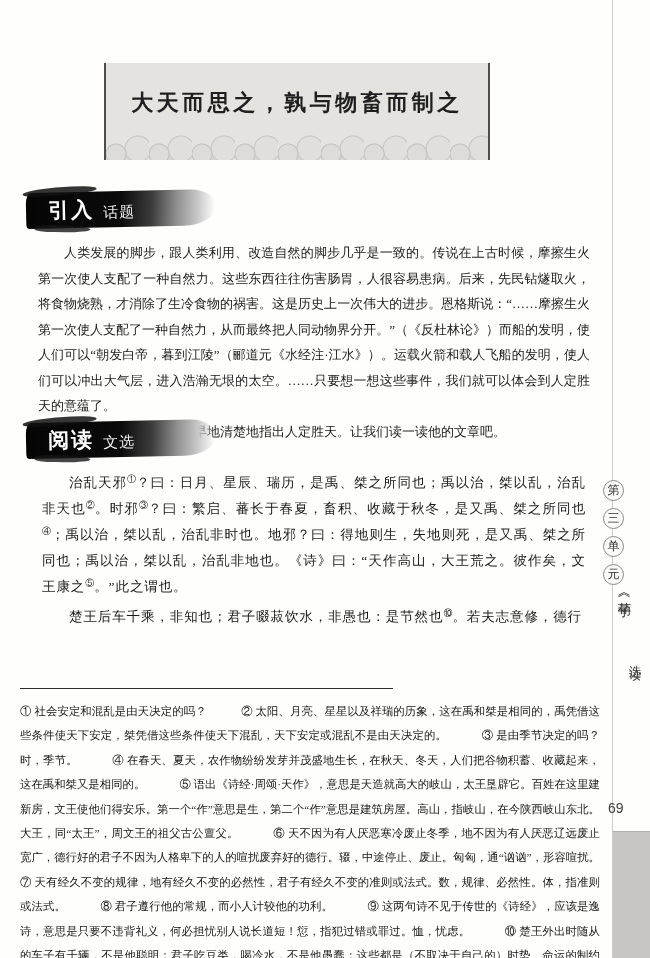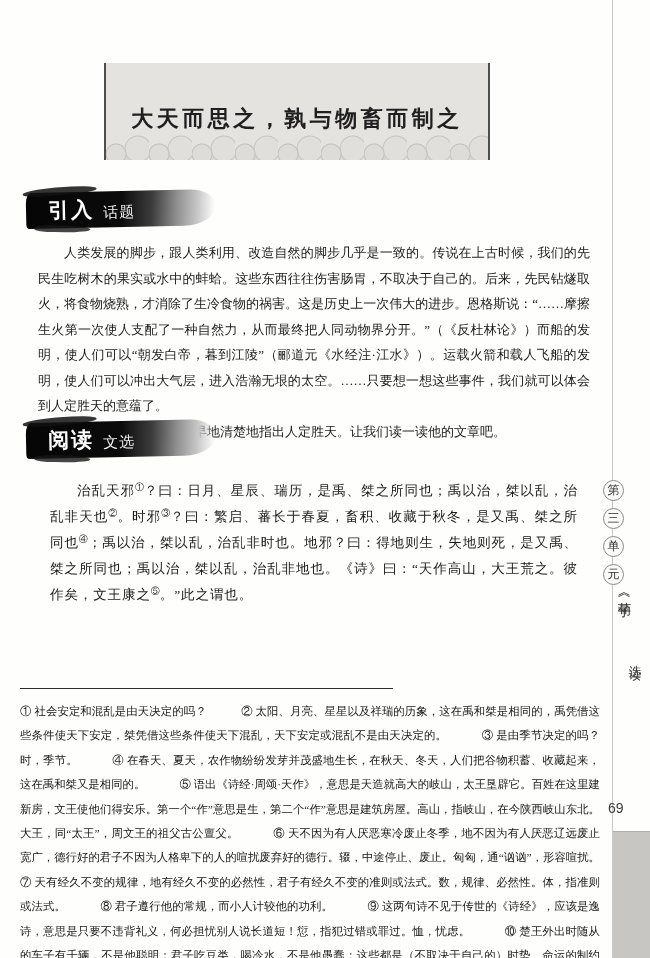--- a/index.html
+++ b/index.html
@@ -11,21 +11,21 @@
   
   .margin-rule{position:absolute;left:612px;top:0;width:1px;height:958px;background:#c9c9c9;}
 
   
   .banner{
     position:absolute;left:104px;top:63px;width:386px;height:97px;
     background:#e4e3e0;border-left:2px solid #4d4d4d;border-right:2px solid #4d4d4d;
     box-sizing:border-box;
   }
   .banner-title{
-    margin:16px;padding-top:25px;text-align:center;
+    margin:0;padding-top:25px;text-align:center;
     font-size:22px;font-weight:bold;letter-spacing:3.5px;color:#1f1f1f;
   }
   .banner-clouds{
     position:absolute;left:0;right:0;bottom:0;height:30px;opacity:.95;
     background-image:
       radial-gradient(circle at 10px 24px, #dddcd8 9px, #bfbeba 10px, rgba(0,0,0,0) 11px),
       radial-gradient(circle at 32px 19px, #e0dfdb 12px, #c4c3bf 13px, rgba(0,0,0,0) 14px),
       radial-gradient(circle at 21px 31px, #d8d7d3 11px, #b9b8b4 12px, rgba(0,0,0,0) 13px);
     background-size:43px 30px;
   }
@@ -54,21 +54,21 @@
   
   .intro-text{
     position:absolute;left:38px;top:240px;width:552px;
     font-size:13px;line-height:25.5px;text-align:justify;
   }
   .intro-text p{margin:0;text-indent:2em;}
   .reading-text{
     position:absolute;left:38px;top:466px;width:552px;
     font-size:13.5px;line-height:26px;letter-spacing:0.9px;text-align:justify;
   }
-  .reading-text p{margin:12px;text-indent:2em;}
+  .reading-text p{margin:4px;text-indent:2em;}
   .reading-text sup{font-size:9px;letter-spacing:0;line-height:0;}
 
   
   .footnote-rule{position:absolute;left:20px;top:688px;width:373px;height:1px;background:#2c2c2c;}
   .footnotes{
     position:absolute;left:20px;top:699px;width:580px;
     font-size:11.4px;line-height:24.4px;text-align:justify;color:#171717;
   }
   .footnotes p{margin:0;}
 
@@ -105,31 +105,32 @@
     <h1 class="banner-title">大天而思之，孰与物畜而制之</h1>
     <div class="banner-clouds"></div>
   </div>
 
   <div class="brush brush-intro">
     <span class="brush-main">引入</span>
     <span class="brush-sub">话题</span>
   </div>
 
   <div class="intro-text">
-    <p>人类发展的脚步，跟人类利用、改造自然的脚步几乎是一致的。传说在上古时候，我们的先民生吃树木的果实或水中的蚌蛤。这些东西往往伤害肠胃，不取决于自己的。后来，先民钻燧取火，将食物烧熟，才消除了生冷食物的祸害。这是历史上一次伟大的进步。恩格斯说：“……摩擦生火第一次使人支配了一种自然力，从而最终把人同动物界分开。”（《反杜林论》）而船的发明，使人们可以“朝发白帝，暮到江陵”（郦道元《水经注·江水》）。运载火箭和载人飞船的发明，使人们可以冲出大气层，进入浩瀚无垠的太空。……只要想一想这些事件，我们就可以体会到人定胜天的意蕴了。</p>
+    <p>人类发展的脚步，跟人类利用、改造自然的脚步几乎是一致的。传说在上古时候，摩擦生火第一次使人支配了一种自然力。这些东西往往伤害肠胃，人很容易患病。后来，先民钻燧取火，将食物烧熟，才消除了生冷食物的祸害。这是历史上一次伟大的进步。恩格斯说：“……摩擦生火第一次使人支配了一种自然力，从而最终把人同动物界分开。”（《反杜林论》）而船的发明，使人们可以“朝发白帝，暮到江陵”（郦道元《水经注·江水》）。运载火箭和载人飞船的发明，使人们可以冲出大气层，进入浩瀚无垠的太空。……只要想一想这些事件，我们就可以体会到人定胜天的意蕴了。</p>
     <p>在我国历史上，荀子最早地清楚地指出人定胜天。让我们读一读他的文章吧。</p>
   </div>
 
   <div class="brush brush-reading">
     <span class="brush-main">阅读</span>
     <span class="brush-sub">文选</span>
   </div>
 
   <div class="reading-text">
     <p>治乱天邪<sup>①</sup>？曰：日月、星辰、瑞历，是禹、桀之所同也；禹以治，桀以乱，治乱非天也<sup>②</sup>。时邪<sup>③</sup>？曰：繁启、蕃长于春夏，畜积、收藏于秋冬，是又禹、桀之所同也<sup>④</sup>；禹以治，桀以乱，治乱非时也。地邪？曰：得地则生，失地则死，是又禹、桀之所同也；禹以治，桀以乱，治乱非地也。《诗》曰：“天作高山，大王荒之。彼作矣，文王康之<sup>⑤</sup>。”此之谓也。</p>
+    <p>楚王后车千乘，非知也；君子啜菽饮水，非愚也：是节然也<sup>⑩</sup>。若夫志意修，德行</p>
   </div>
 
   <div class="footnote-rule"></div>
 
   <div class="footnotes">
     <p>① 社会安定和混乱是由天决定的吗？　　　② 太阳、月亮、星星以及祥瑞的历象，这在禹和桀是相同的，禹凭借这些条件使天下安定，桀凭借这些条件使天下混乱，天下安定或混乱不是由天决定的。　　　③ 是由季节决定的吗？时，季节。　　　④ 在春天、夏天，农作物纷纷发芽并茂盛地生长，在秋天、冬天，人们把谷物积蓄、收藏起来，这在禹和桀又是相同的。　　　⑤ 语出《诗经·周颂·天作》，意思是天造就高大的岐山，太王垦辟它。百姓在这里建新房，文王使他们得安乐。第一个“作”意思是生，第二个“作”意思是建筑房屋。高山，指岐山，在今陕西岐山东北。大王，同“太王”，周文王的祖父古公亶父。　　　⑥ 天不因为有人厌恶寒冷废止冬季，地不因为有人厌恶辽远废止宽广，德行好的君子不因为人格卑下的人的喧扰废弃好的德行。辍，中途停止、废止。匈匈，通“讻讻”，形容喧扰。　　　⑦ 天有经久不变的规律，地有经久不变的必然性，君子有经久不变的准则或法式。数，规律、必然性。体，指准则或法式。　　　⑧ 君子遵行他的常规，而小人计较他的功利。　　　⑨ 这两句诗不见于传世的《诗经》，应该是逸诗，意思是只要不违背礼义，何必担忧别人说长道短！愆，指犯过错或罪过。恤，忧虑。　　　⑩ 楚王外出时随从的车子有千辆，不是他聪明；君子吃豆类，喝冷水，不是他愚蠢；这些都是（不取决于自己的）时势、命运的制约导致这样的。知，通“智”。节，节制，指时势、命运的制约。</p>
   </div>
 
   <div class="unit-label">
     <div class="unit-char">第</div>

